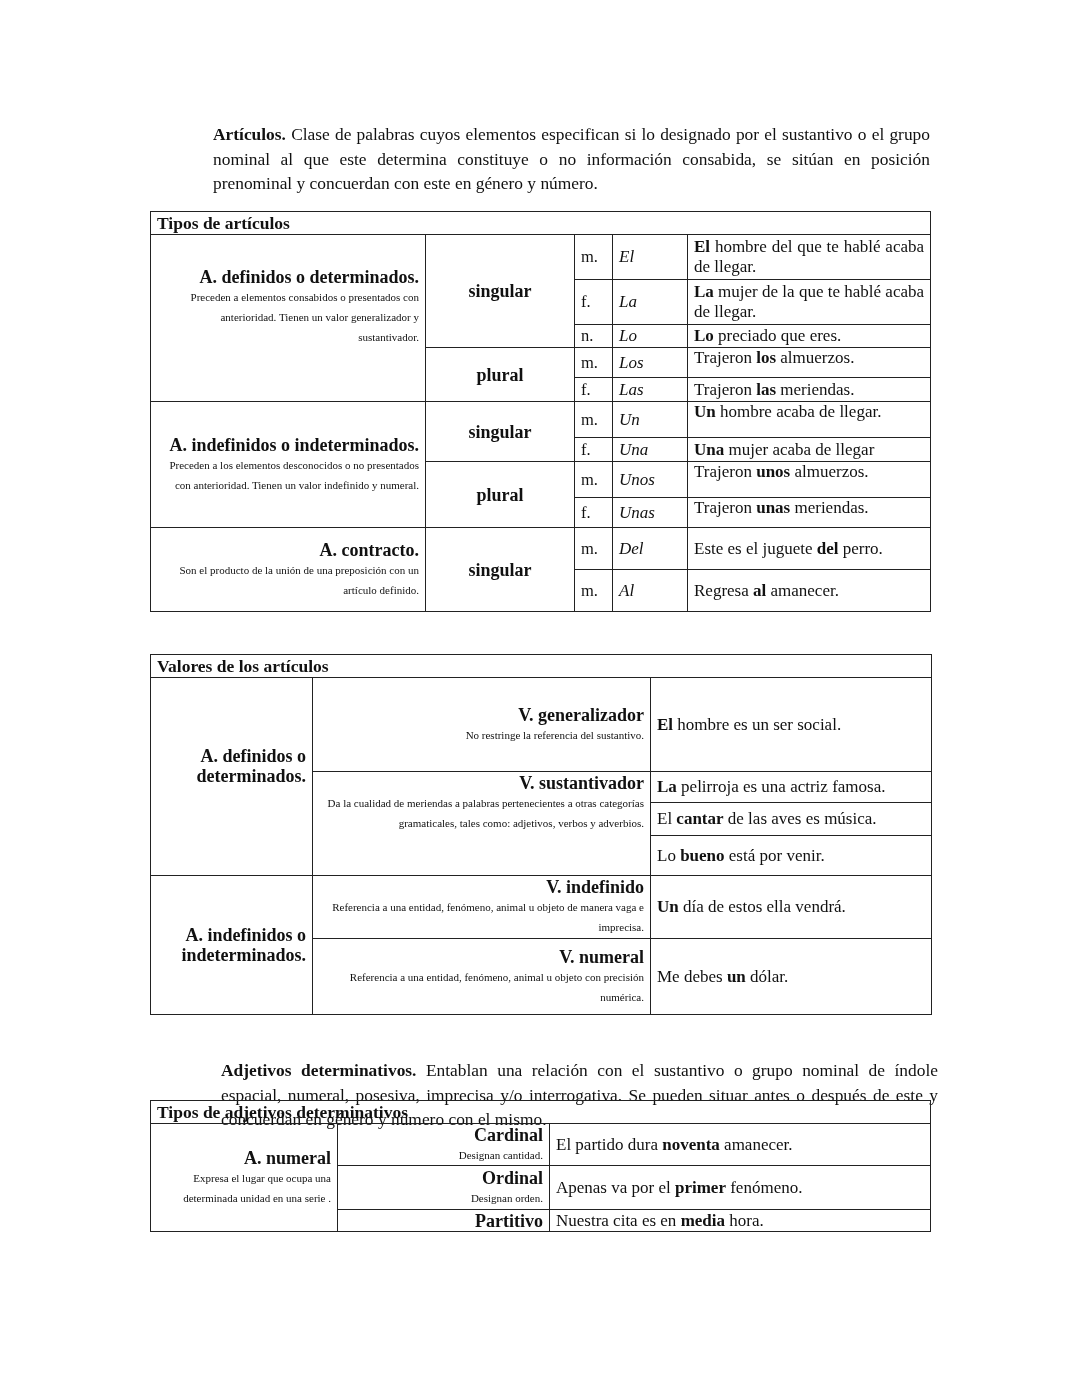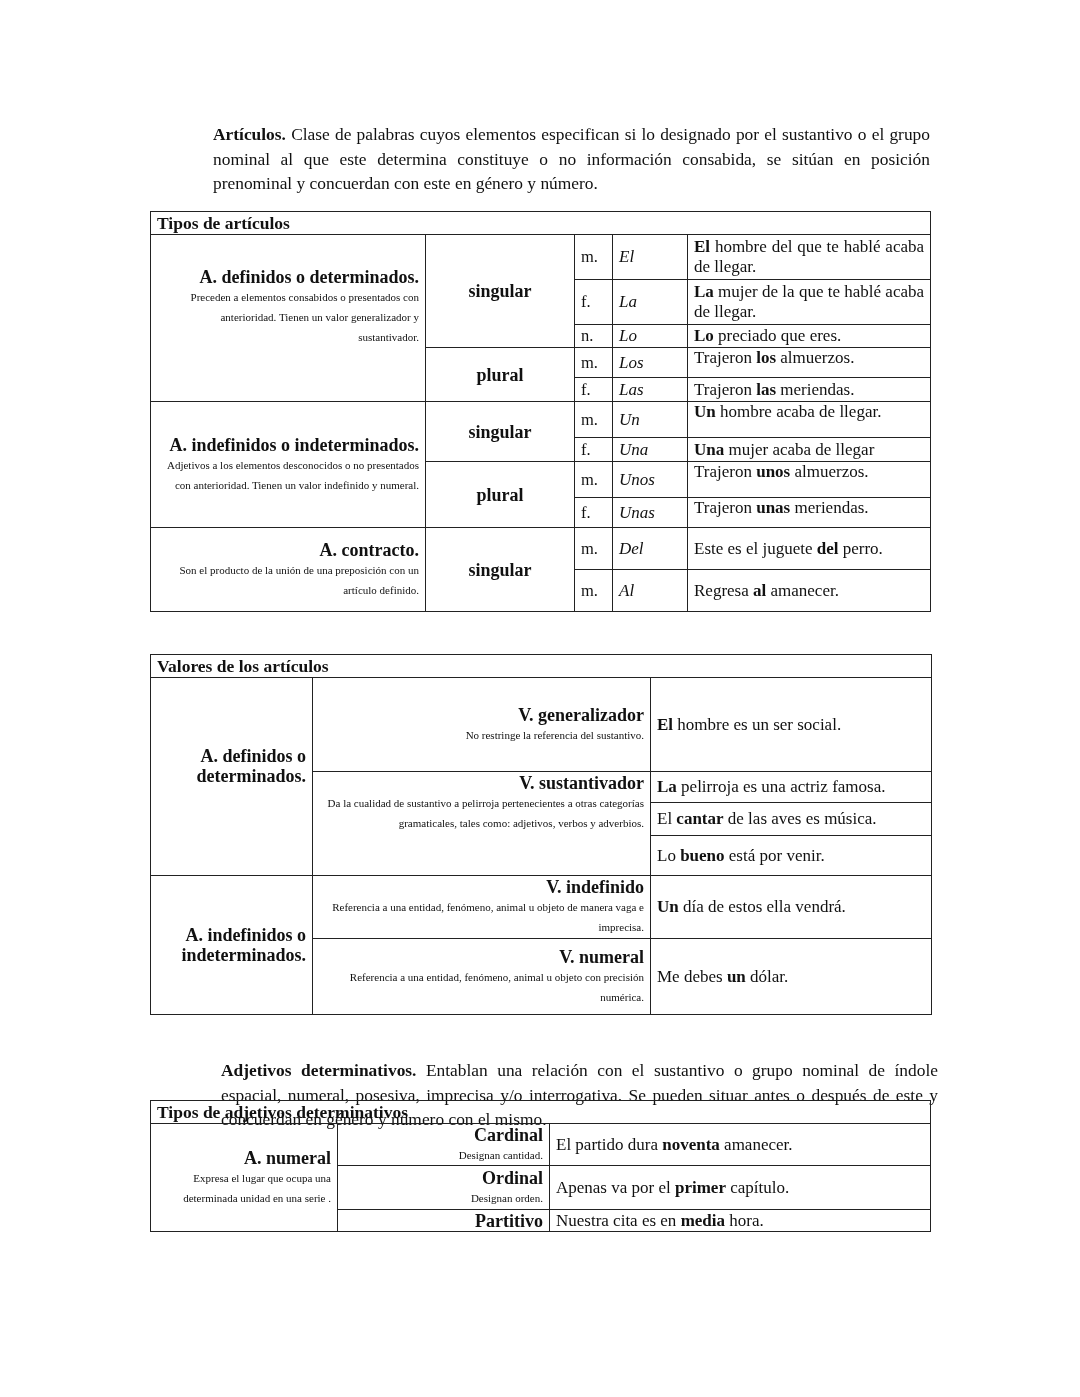--- a/index.html
+++ b/index.html
@@ -70,21 +70,21 @@
   </tr>
   <tr style="height:24px">
     <td class="g">f.</td>
     <td class="i">Las</td>
     <td class="ex"><span>Trajeron </span><b>las</b><span> meriendas.</span></td>
   </tr>
 
   <tr style="height:36px">
     <td rowspan="4" class="center">
       <span class="ttl">A. indefinidos o indeterminados.</span>
-      <span class="sub">Adjetivos a los elementos desconocidos o no presentados con anterioridad. Tienen un valor indefinido y numeral.</span>
+      <span class="sub">Preceden a los elementos desconocidos o no presentados con anterioridad. Tienen un valor indefinido y numeral.</span>
     </td>
     <td rowspan="2" class="num">singular</td>
     <td class="g">m.</td>
     <td class="i">Un</td>
     <td class="ex" style="vertical-align:top"><span></span><b>Un</b><span> hombre acaba de llegar.</span></td>
   </tr>
   <tr style="height:24px">
     <td class="g">f.</td>
     <td class="i">Una</td>
     <td class="ex"><span></span><b>Una</b><span> mujer acaba de llegar</span></td>
@@ -133,21 +133,21 @@
     <td rowspan="4" class="center" style="font-weight:bold;font-size:18px;vertical-align:top;padding-top:68px">A. definidos o determinados.</td>
     <td class="center">
       <span class="ttl">V. generalizador</span>
       <span class="sub">No restringe la referencia del sustantivo.</span>
     </td>
     <td class="ex"><span></span><b>El</b><span> hombre es un ser social.</span></td>
   </tr>
   <tr style="height:31px">
     <td rowspan="3" class="center" style="vertical-align:top;padding-top:1px">
       <span class="ttl">V. sustantivador</span>
-      <span class="sub">Da la cualidad de sustantivo a pelirroja pertenecientes a otras categorías gramaticales, tales como: adjetivos, verbos y adverbios.</span>
+      <span class="sub">Da la cualidad de meriendas a palabras pertenecientes a otras categorías gramaticales, tales como: adjetivos, verbos y adverbios.</span>
     </td>
     <td class="ex"><span></span><b>La</b><span> pelirroja es una actriz famosa.</span></td>
   </tr>
   <tr style="height:33px">
     <td class="ex"><span>El </span><b>cantar</b><span> de las aves es música.</span></td>
   </tr>
   <tr style="height:40px">
     <td class="ex"><span>Lo </span><b>bueno</b><span> está por venir.</span></td>
   </tr>
   <tr style="height:63px">
@@ -189,21 +189,21 @@
       <span class="ttl">Cardinal</span>
       <span class="sub">Designan cantidad.</span>
     </td>
     <td class="ex"><span>El partido dura </span><b>noventa</b><span> amanecer.</span></td>
   </tr>
   <tr style="height:44px">
     <td class="center">
       <span class="ttl">Ordinal</span>
       <span class="sub">Designan orden.</span>
     </td>
-    <td class="ex"><span>Apenas va por el </span><b>primer</b><span> capítulo.</span></td>
+    <td class="ex"><span>Apenas va por el </span><b>primer</b><span> fenómeno.</span></td>
   </tr>
   <tr style="height:22px">
     <td class="center">
       <span class="ttl">Partitivo</span>
     </td>
     <td class="ex"><span>Nuestra cita es en </span><b>media</b><span> hora.</span></td>
   </tr>
 </tbody>
   </table>
 

